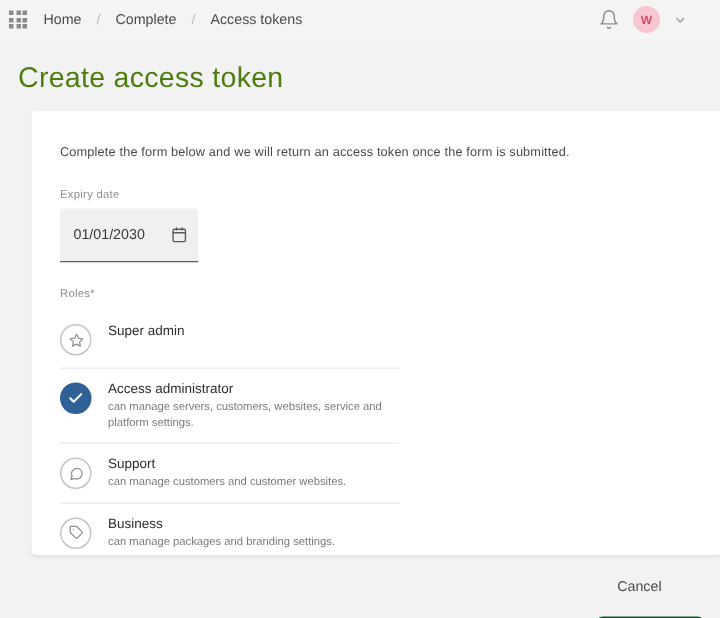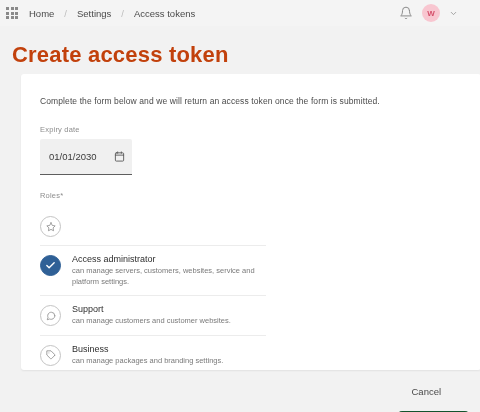--- a/index.html
+++ b/index.html
@@ -84,23 +84,23 @@
     cursor: pointer;
   }
   .chev {
     width: 9px;
     height: 9px;
     cursor: pointer;
   }
 
   
   .page-title {
-    font-size: 22px;
-    font-weight: 700;
-    color: #c2410c;
+    font-size: 19px;
+    font-weight: 400;
+    color: #4d7c0f;
     padding: 16px 0 0 12px;
     letter-spacing: .2px;
   }
 
   
   .card {
     position: absolute;
     left: 21px;
     top: 74px;
     width: 460px;
@@ -235,21 +235,21 @@
       <i></i>
       <i></i>
       <i></i>
       <i></i>
       <i></i>
   </div>
 
   <div class="crumbs">
     <span class="crumb">Home</span>
     <span class="crumb-sep">/</span>
-    <span class="crumb">Settings</span>
+    <span class="crumb">Complete</span>
     <span class="crumb-sep">/</span>
     <span class="crumb">Access tokens</span>
   </div>
 
   <div class="topbar-right">
     <svg class="bell" viewBox="0 0 24 24" fill="none" stroke="#8a8a8a" stroke-width="1.7" stroke-linecap="round" stroke-linejoin="round">
       <path d="M18 8a6 6 0 0 0-12 0c0 7-3 9-3 9h18s-3-2-3-9"></path>
       <path d="M13.73 21a2 2 0 0 1-3.46 0"></path>
     </svg>
     <div class="avatar">W</div>
@@ -282,20 +282,21 @@
 
   <div class="roles-list">
 
     <div class="role-row">
       <div class="role-icon">
         <svg width="10" height="10" viewBox="0 0 24 24" fill="none" stroke="#8e8e8e" stroke-width="2" stroke-linecap="round" stroke-linejoin="round">
           <polygon points="12 2 15.09 8.26 22 9.27 17 14.14 18.18 21.02 12 17.77 5.82 21.02 7 14.14 2 9.27 8.91 8.26 12 2"></polygon>
         </svg>
       </div>
       <div class="role-text">
+        <div class="role-name">Super admin</div>
       </div>
     </div>
 
     <div class="role-row">
       <div class="role-icon selected">
         <svg width="11" height="11" viewBox="0 0 24 24" fill="none" stroke="#ffffff" stroke-width="3" stroke-linecap="round" stroke-linejoin="round">
           <polyline points="20 6 9 17 4 12"></polyline>
         </svg>
       </div>
       <div class="role-text">

